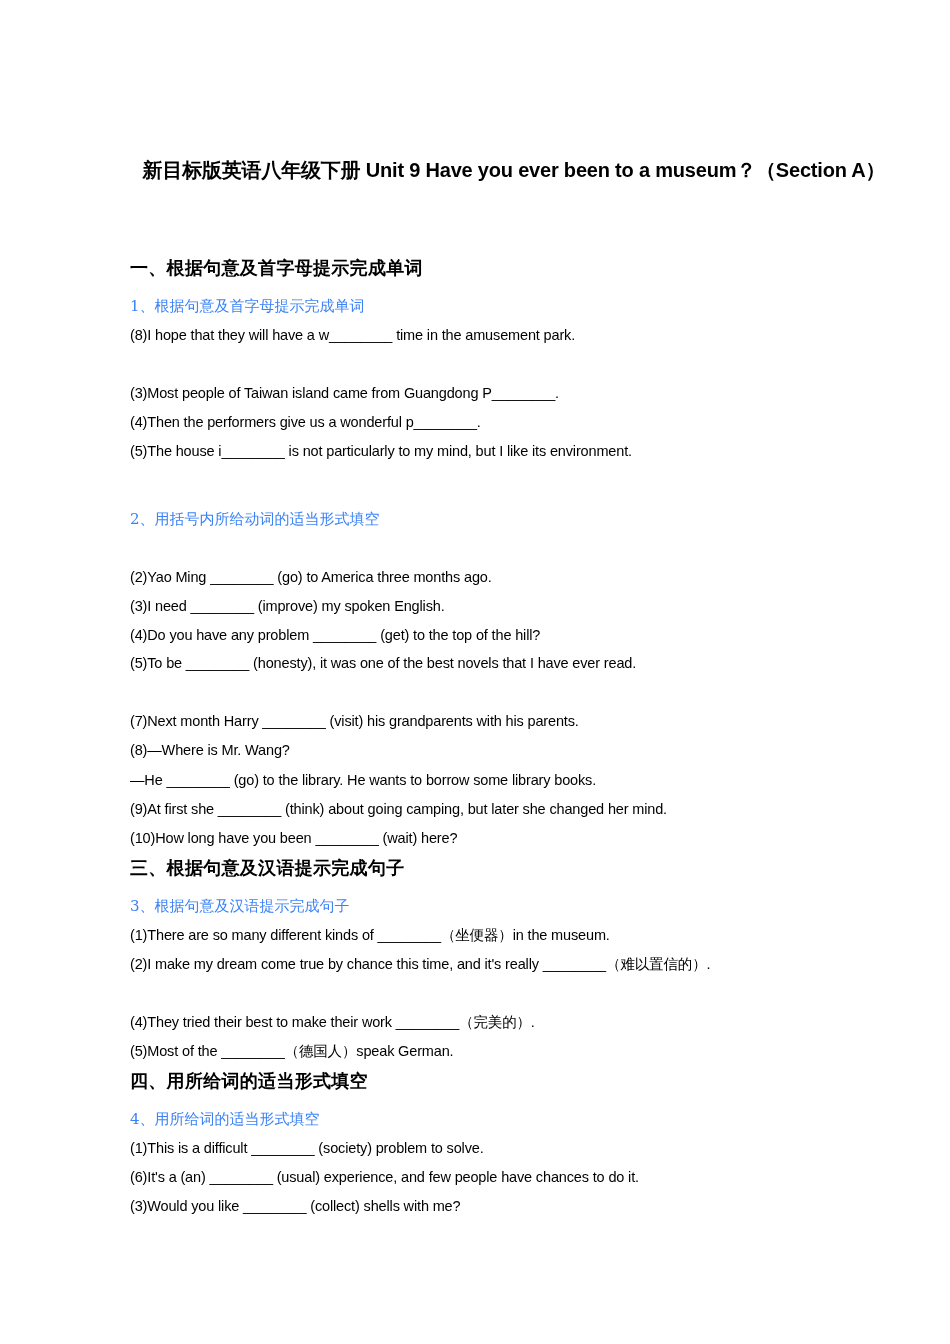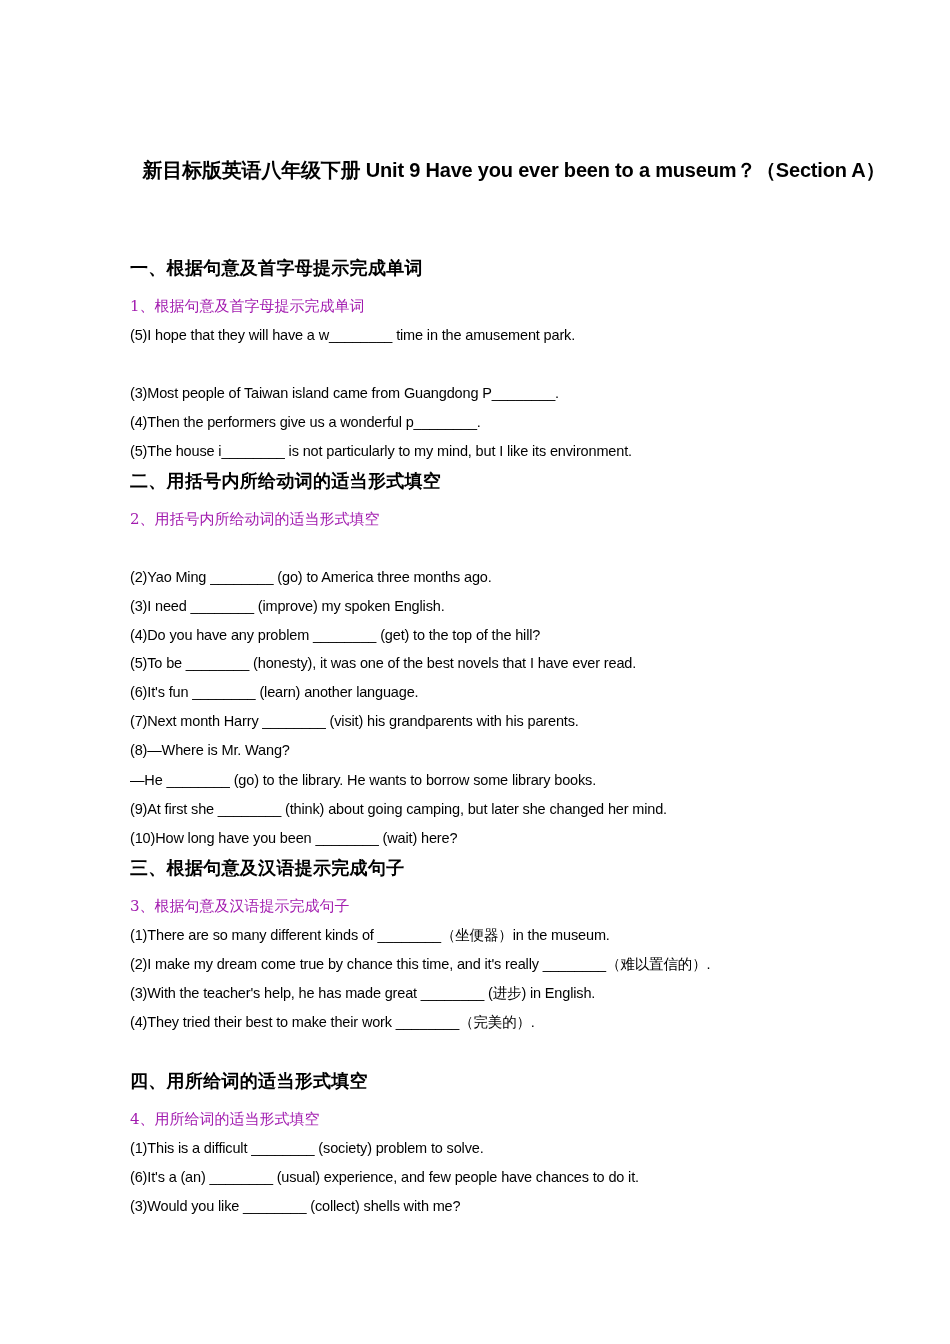--- a/index.html
+++ b/index.html
@@ -12,62 +12,60 @@
     text-align: center; letter-spacing: -0.2px;
   }
   .section-heading {
     position: absolute; left: 91px;
     font-family: "DejaVu Sans", sans-serif; font-weight: bold;
     font-size: 18px; line-height: 24px; letter-spacing: 0.3px;
   }
   .subheading {
     position: absolute; left: 91px;
     font-family: "DejaVu Serif", serif; font-size: 15px;
-    line-height: 20px; color: #a21caf;
+    line-height: 20px; color: #3b82f6;
   }
   .q {
     position: absolute; left: 91px;
     font-family: "Liberation Sans", "DejaVu Sans", sans-serif;
     font-size: 14.5px; line-height: 20px; white-space: nowrap;
     letter-spacing: -0.15px;
   }
 </style>
 </head>
 <body>
 
 <div class="page">
 
   <div class="title">新目标版英语八年级下册  Unit 9 Have you ever been to a museum？（Section A）</div>
 
   <div class="section-heading" style="top:256px">一、根据句意及首字母提示完成单词</div>
   <div class="subheading" style="top:296px">1、根据句意及首字母提示完成单词</div>
-  <div class="q" style="top:325px">(5)I hope that they will have a w________ time in the amusement park.</div>
+  <div class="q" style="top:325px">(8)I hope that they will have a w________ time in the amusement park.</div>
   <div class="q" style="top:383px">(3)Most people of Taiwan island came from Guangdong P________.</div>
   <div class="q" style="top:412px">(4)Then the performers give us a wonderful p________.</div>
   <div class="q" style="top:441px">(5)The house i________ is not particularly to my mind, but I like its environment.</div>
 
-  <div class="section-heading" style="top:469px">二、用括号内所给动词的适当形式填空</div>
   <div class="subheading" style="top:509px">2、用括号内所给动词的适当形式填空</div>
   <div class="q" style="top:567px">(2)Yao Ming ________ (go) to America three months ago.</div>
   <div class="q" style="top:596px">(3)I need ________ (improve) my spoken English.</div>
   <div class="q" style="top:625px">(4)Do you have any problem ________ (get) to the top of the hill?</div>
   <div class="q" style="top:653px">(5)To be ________ (honesty), it was one of the best novels that I have ever read.</div>
-  <div class="q" style="top:682px">(6)It's fun ________ (learn) another language.</div>
   <div class="q" style="top:711px">(7)Next month Harry ________ (visit) his grandparents with his parents.</div>
   <div class="q" style="top:740px">(8)—Where is Mr. Wang?</div>
   <div class="q" style="top:770px">—He ________ (go) to the library. He wants to borrow some library books.</div>
   <div class="q" style="top:799px">(9)At first she ________ (think) about going camping, but later she changed her mind.</div>
   <div class="q" style="top:828px">(10)How long have you been ________ (wait) here?</div>
 
   <div class="section-heading" style="top:856px">三、根据句意及汉语提示完成句子</div>
   <div class="subheading" style="top:896px">3、根据句意及汉语提示完成句子</div>
   <div class="q" style="top:925px">(1)There are so many different kinds of ________（坐便器）in the museum.</div>
   <div class="q" style="top:954px">(2)I make my dream come true by chance this time, and it's really ________（难以置信的）.</div>
-  <div class="q" style="top:983px">(3)With the teacher's help, he has made great ________ (进步) in English.</div>
   <div class="q" style="top:1012px">(4)They tried their best to make their work ________（完美的）.</div>
+  <div class="q" style="top:1041px">(5)Most of the ________（德国人）speak German.</div>
 
   <div class="section-heading" style="top:1069px">四、用所给词的适当形式填空</div>
   <div class="subheading" style="top:1109px">4、用所给词的适当形式填空</div>
   <div class="q" style="top:1138px">(1)This is a difficult ________ (society) problem to solve.</div>
   <div class="q" style="top:1167px">(6)It's a (an) ________ (usual) experience, and few people have chances to do it.</div>
   <div class="q" style="top:1196px">(3)Would you like ________ (collect) shells with me?</div>
 
 </div>
 
 </body></html>

